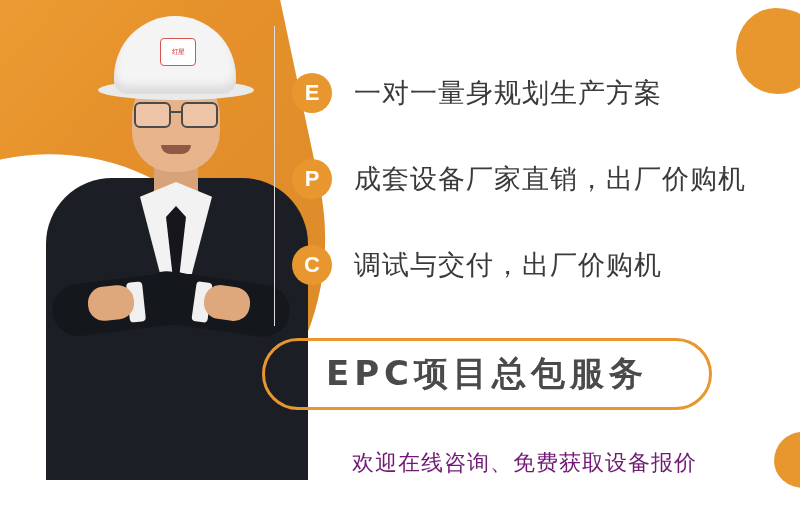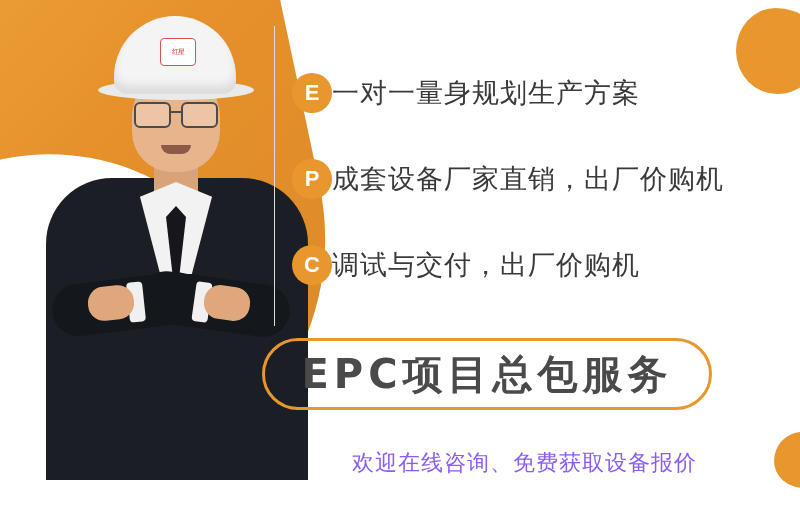--- a/index.html
+++ b/index.html
@@ -262,20 +262,21 @@
     color: #ffffff;
     font-size: 22px;
     font-weight: bold;
     display: flex;
     align-items: center;
     justify-content: center;
     flex: 0 0 auto;
     font-family: "Liberation Sans", sans-serif;
   }
   .feature-text {
+    margin-left: 22px;
     font-size: 27px;
     color: #3a3a3a;
     letter-spacing: 1px;
     white-space: nowrap;
     font-family: "DejaVu Sans", sans-serif;
   }
 
   
   .epc-pill {
     position: absolute;
@@ -284,34 +285,34 @@
     width: 450px;
     height: 72px;
     border: 3px solid #e8972e;
     border-radius: 38px;
     display: flex;
     align-items: center;
     justify-content: center;
     box-sizing: border-box;
   }
   .epc-text {
-    font-size: 40px;
+    font-size: 34px;
     font-weight: bold;
     color: #4a4a4a;
     letter-spacing: 5px;
     font-family: "DejaVu Sans", sans-serif;
   }
 
   
   .bottom-note {
     position: absolute;
     left: 352px;
     top: 448px;
     font-size: 22px;
-    color: #8b5cf6;
+    color: #701a75;
     letter-spacing: 1px;
     white-space: nowrap;
     font-family: "DejaVu Sans", sans-serif;
   }
 </style>
 </head>
 <body>
 
 <div class="banner">
 

